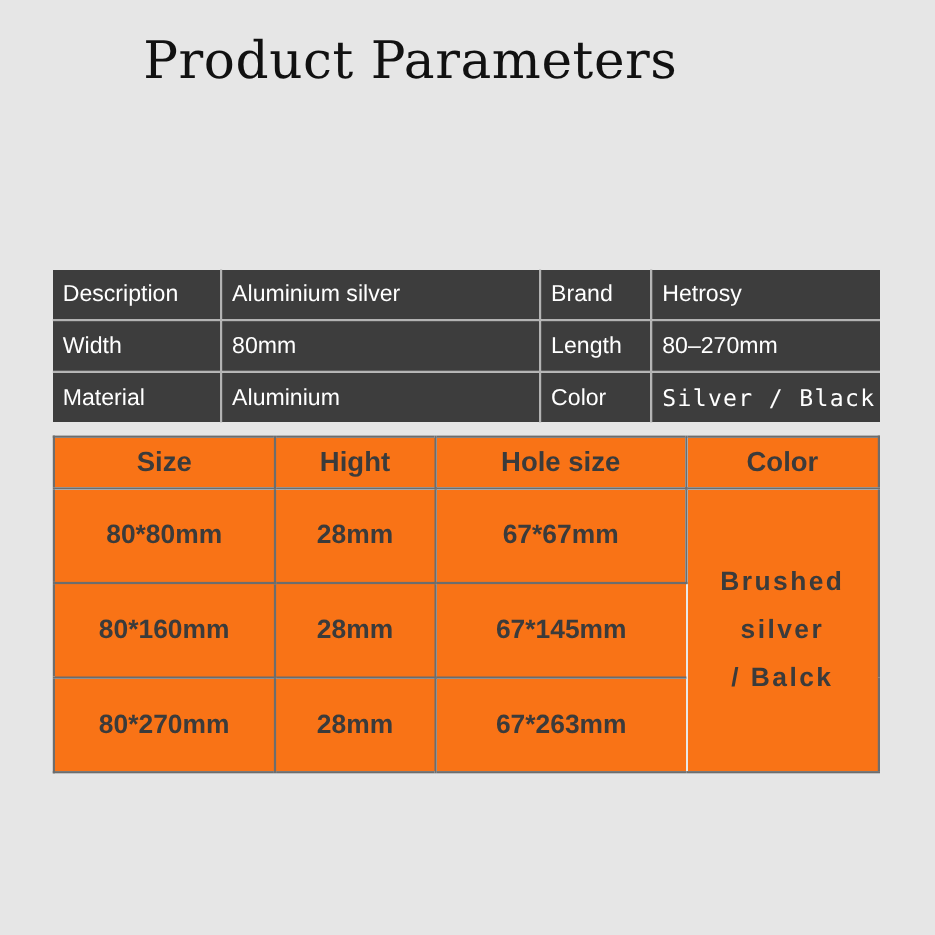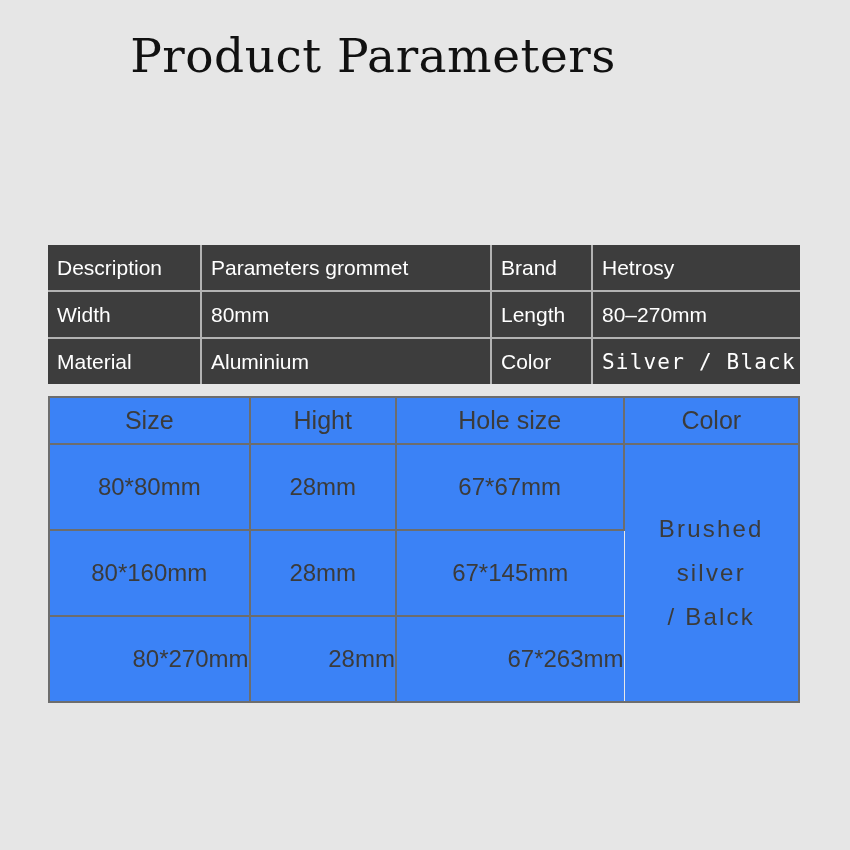--- a/index.html
+++ b/index.html
@@ -77,23 +77,23 @@
     top: 396px;
     width: 752px;
     height: 301px;
     border-collapse: collapse;
     table-layout: fixed;
     background: #e8e8e8;
     border: 2px solid #6d6d6d;
   }
   .size-table th,
   .size-table td {
-    background: #3b82f6;
+    background: #f97316;
     color: #3b3b3b;
-    font-weight: 400;
+    font-weight: 700;
     font-size: 24px;
     text-align: center;
     vertical-align: middle;
     border-right: 2px solid #6d6d6d;
     border-bottom: 2px solid #6d6d6d;
     padding: 0;
     white-space: nowrap;
     overflow: hidden;
   }
   .size-table th:last-child,
@@ -103,21 +103,20 @@
   .size-table thead th {
     height: 45px;
     font-size: 25px;
   }
   .size-table tbody td {
     height: 84px;
     margin-left: 27px;
   }
   .size-table tbody tr:last-child td {
     border-bottom: none;
-    text-align: right;
   }
   .size-table .c-size { width: 200px; }
   .size-table .c-high { width: 146px; }
   .size-table .c-hole { width: 227px; }
   .size-table .c-color{ width: 175px; }
 
   .color-cell {
     text-align: left;
     padding-left: 30px;
     font-size: 21px;
@@ -135,21 +134,21 @@
 <table class="spec-table">
   <colgroup>
     <col class="col-key">
       <col class="col-val">
       <col class="col-key2">
       <col class="col-val2">
   </colgroup>
   <tbody>
     <tr>
       <td>Description</td>
-      <td>Parameters grommet</td>
+      <td>Aluminium silver</td>
       <td>Brand</td>
       <td>Hetrosy</td>
     </tr>
     <tr>
       <td>Width</td>
       <td>80mm</td>
       <td>Length</td>
       <td>80–270mm</td>
     </tr>
     <tr>

